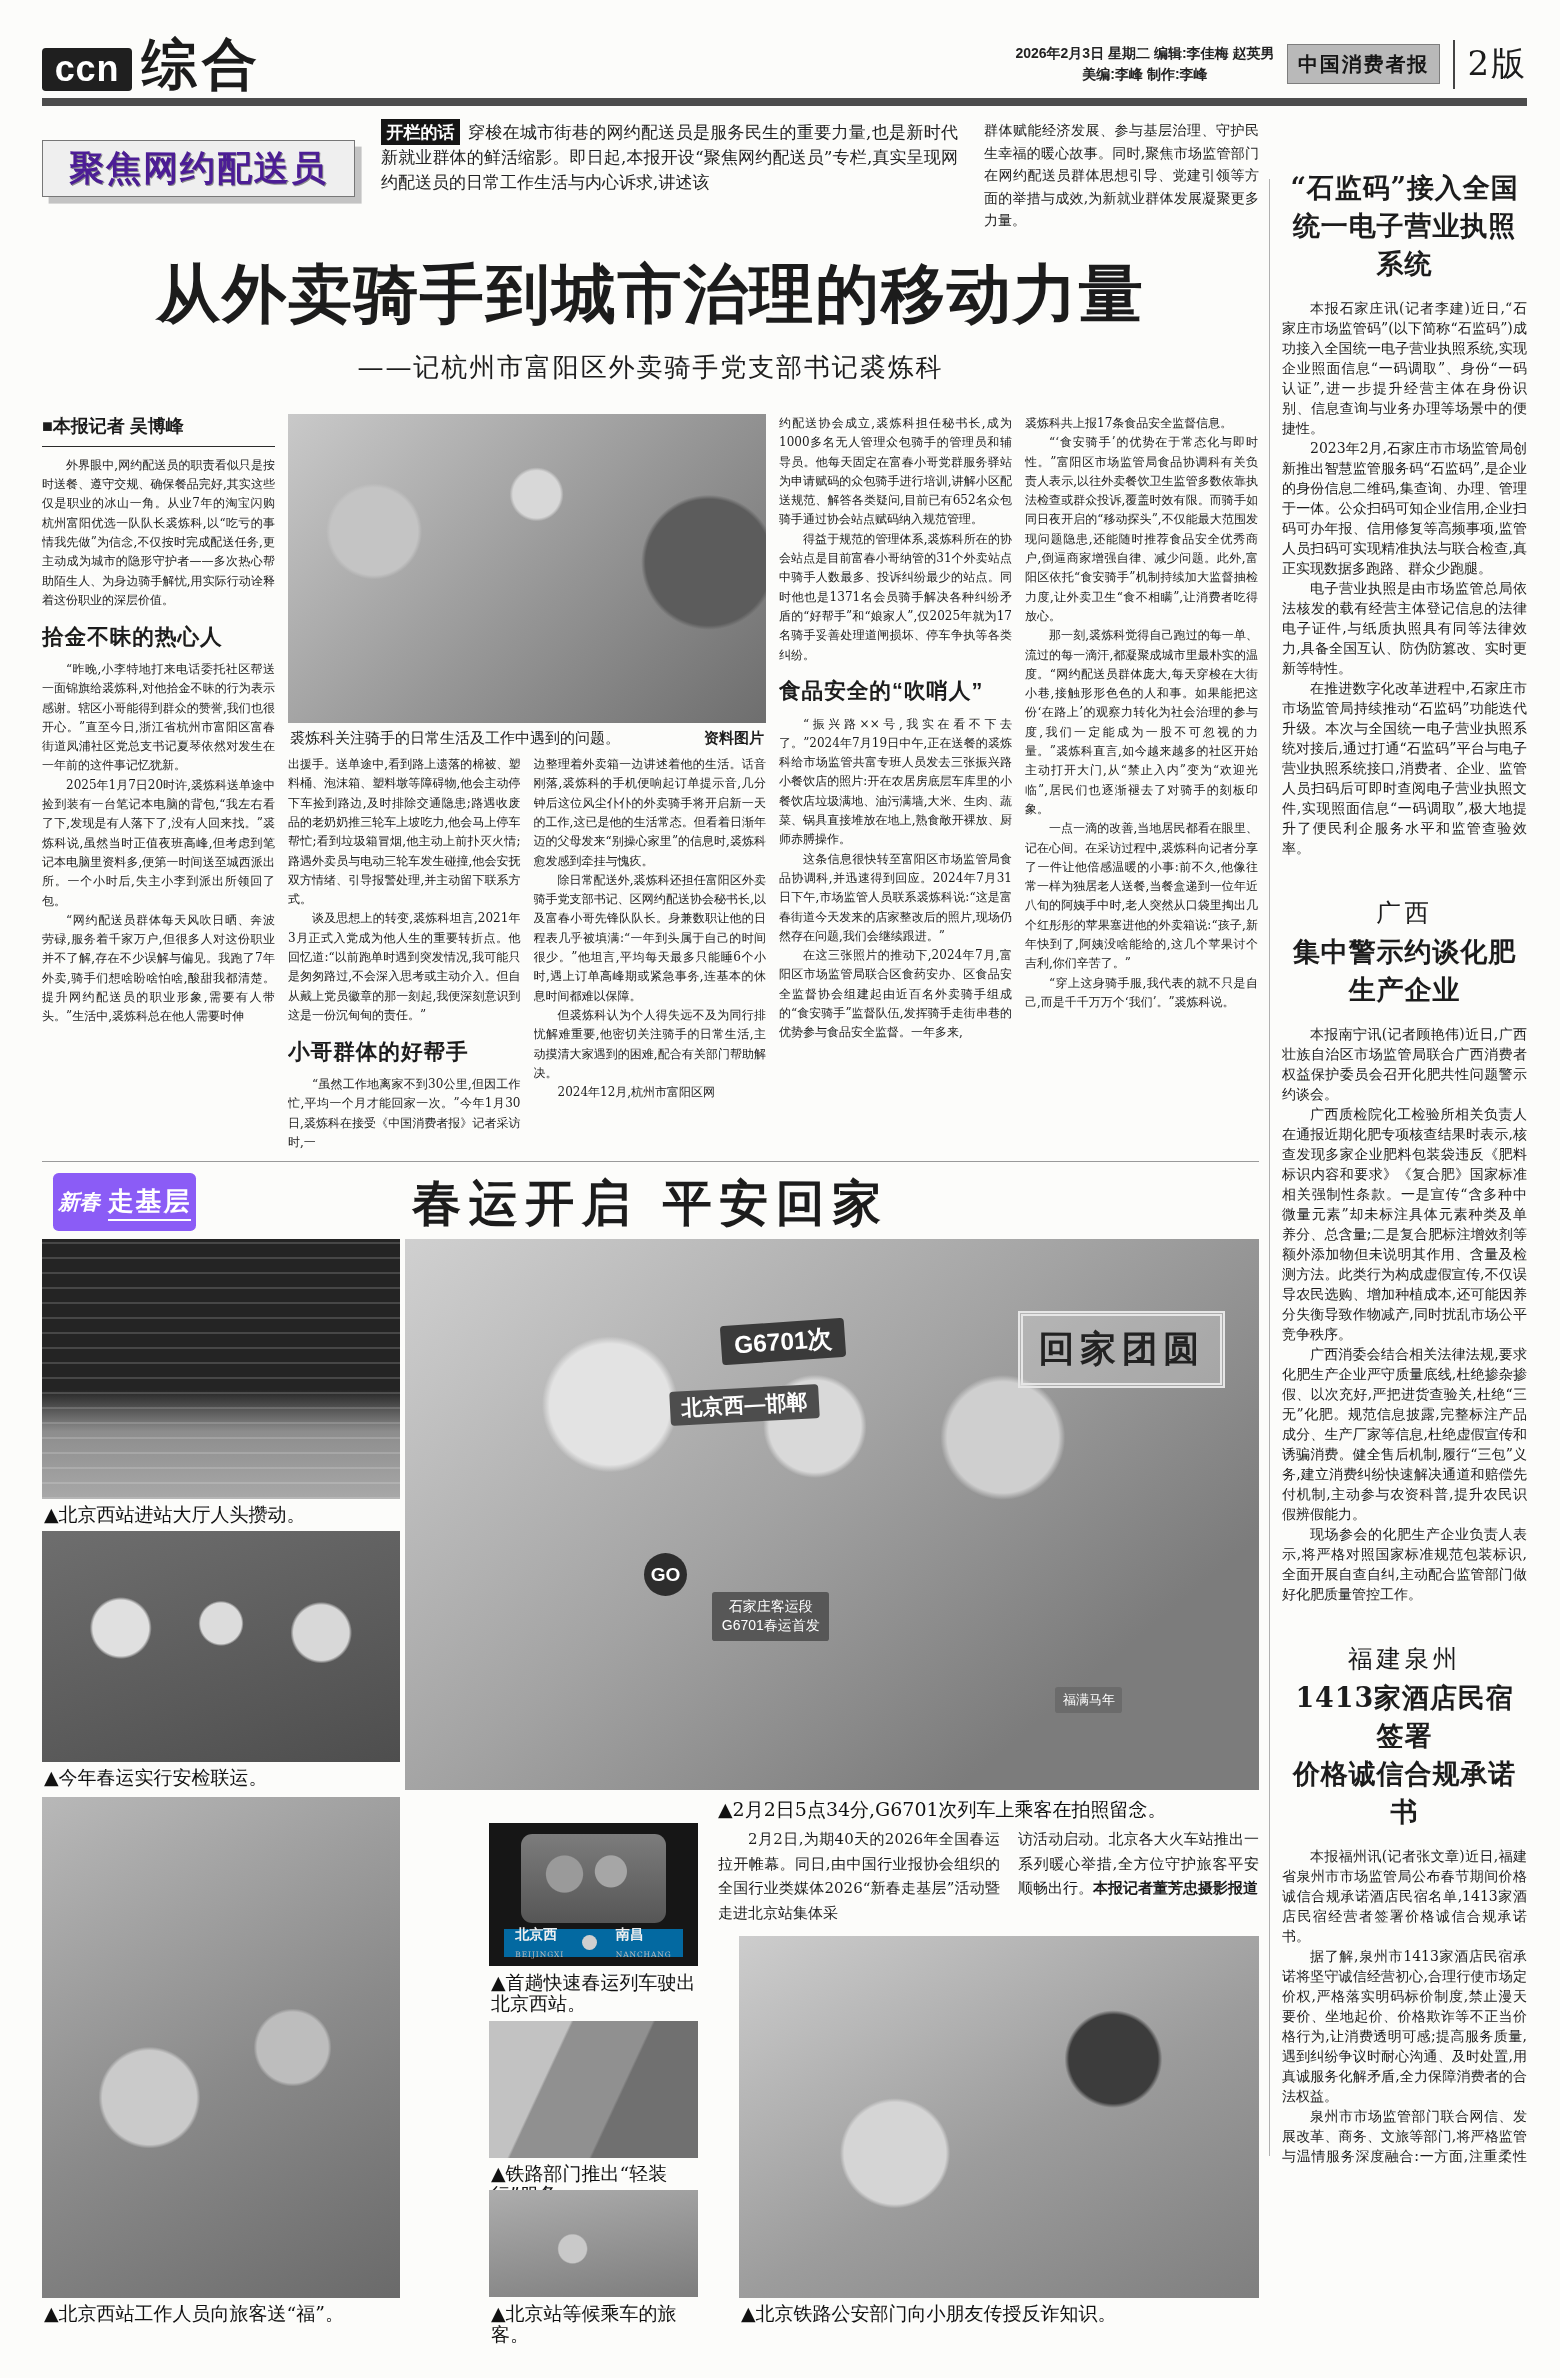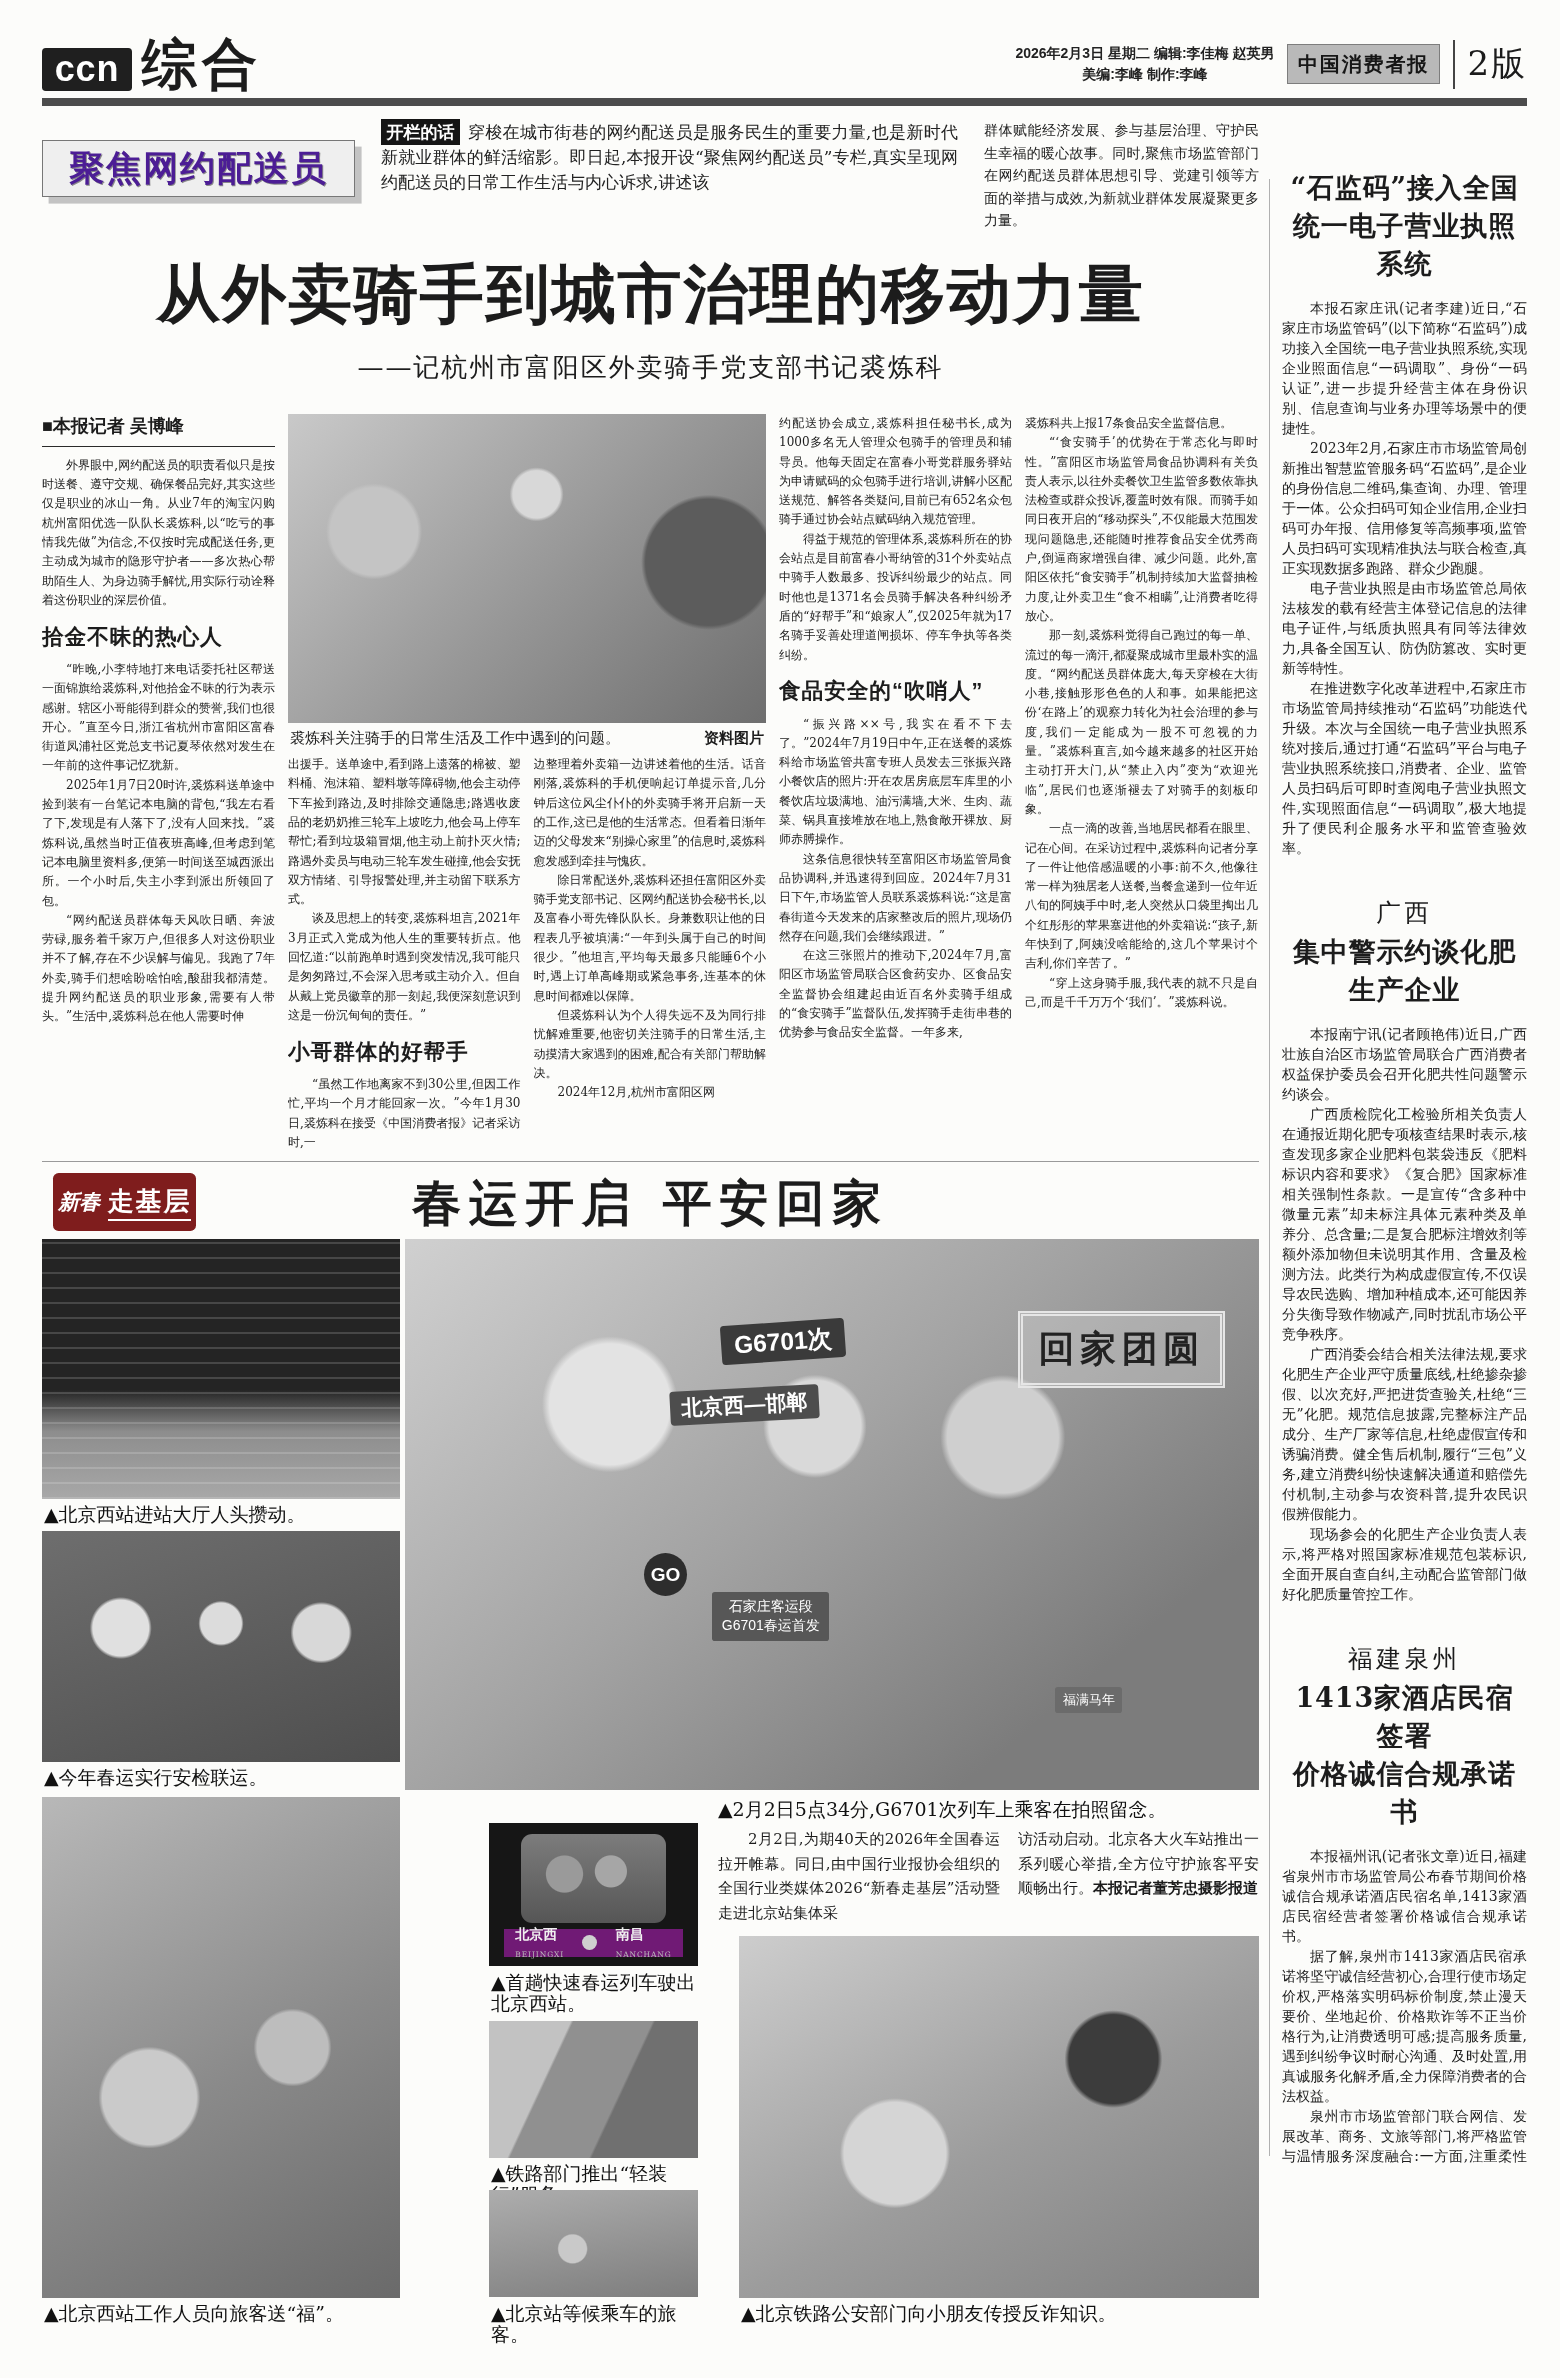--- a/index.html
+++ b/index.html
@@ -49,21 +49,21 @@
      background-image:radial-gradient(circle at 52% 26%,#d8d8d8 0 7%,rgba(0,0,0,0) 8%),
        radial-gradient(circle at 18% 38%,#c4c4c4 0 10%,rgba(0,0,0,0) 11%),
        radial-gradient(circle at 88% 48%,#5c5c5c 0 14%,rgba(0,0,0,0) 15%),
        linear-gradient(135deg,#c9c9c9,#969696 55%,#6e6e6e);}
   .photo-cap{display:flex;justify-content:space-between;font-size:15px;padding:5.6px 1.9px 7.5px;}
   .photo-credit{font-weight:bold;white-space:nowrap;margin-left:9.4px;}
   .midcols{display:flex;gap:13px;flex:1;overflow:hidden;}
   .midcol{width:233px;overflow:hidden;}
   
   .cy{position:absolute;left:42px;top:1161px;width:1217px;height:1191px;border-top:0.9px solid #9a9a9a;}
-  .cy-badge{position:absolute;left:11.3px;top:11.3px;width:143px;height:58px;background:#7f1d1d;color:#fff;
+  .cy-badge{position:absolute;left:11.3px;top:11.3px;width:143px;height:58px;background:#8b5cf6;color:#fff;
             border-radius:5.6px;display:flex;align-items:center;justify-content:center;gap:7.5px;}
   .cy-badge .b1{font-size:21px;font-style:italic;font-weight:bold;}
   .cy-badge .b2{font-size:26px;font-weight:bold;letter-spacing:1.9px;border-bottom:2.8px solid #fff;}
   .cy-title{position:absolute;left:0;top:9.4px;width:100%;text-align:center;font-size:49px;
             font-weight:bold;letter-spacing:7.5px;}
   .cap{font-size:19px;line-height:21px;color:#111;}
   .photo{background:#999;}
   .ph-hall{background-image:repeating-linear-gradient(0deg,rgba(255,255,255,.16) 0 1.9px,rgba(0,0,0,0) 1.9px 15px),
            linear-gradient(180deg,#242424 0 58%,#8d8d8d 74%,#a8a8a8);}
   .ph-staff{background-image:radial-gradient(circle at 22% 42%,#e0e0e0 0 9%,rgba(0,0,0,0) 10%),
@@ -94,21 +94,21 @@
   .ovl-go{left:28%;top:57%;width:43px;height:43px;border-radius:50%;background:#2d2d2d;
           display:flex;align-items:center;justify-content:center;font-size:19px;font-weight:bold;}
   .ovl-sign{left:36%;top:64%;background:#575757;font-size:14px;line-height:19px;
             padding:5.6px 9.4px;text-align:center;border-radius:2.8px;}
   .ovl-fu{right:16%;bottom:14%;background:#6b6b6b;font-size:13px;padding:3.8px 7.5px;border-radius:2.8px;}
   .train-window{background:#161616;position:relative;}
   .tw-glass{position:absolute;left:32px;right:32px;top:11.3px;bottom:43px;border-radius:11.3px;
             background:radial-gradient(circle at 30% 45%,#9a9a9a 0 16%,rgba(0,0,0,0) 17%),
                        radial-gradient(circle at 62% 42%,#a6a6a6 0 15%,rgba(0,0,0,0) 16%),
                        linear-gradient(#7c7c7c,#565656);}
-  .tw-board{position:absolute;left:15px;right:15px;bottom:9.4px;height:28px;background:#701a75;
+  .tw-board{position:absolute;left:15px;right:15px;bottom:9.4px;height:28px;background:#0369a1;
             color:#f0f0f0;display:flex;align-items:center;justify-content:space-between;
             padding:0 11.3px;font-size:14px;font-weight:bold;}
   .tw-dot{width:15px;height:15px;border-radius:50%;background:#cfcfcf;}
   .tw-sub{font-size:7.5px;color:#bbb;letter-spacing:0.9px;font-weight:normal;}
   .cy-para{font-size:15px;line-height:24.5px;text-align:justify;}
   .cy-para p{margin:0;text-indent:2em;}
   .cy-para p.cont{text-indent:0;}
   .cy-credit{font-weight:bold;}
   
   .vrule{position:absolute;left:1269px;top:179px;width:0.9px;height:1977px;background:#b0b0b0;}

